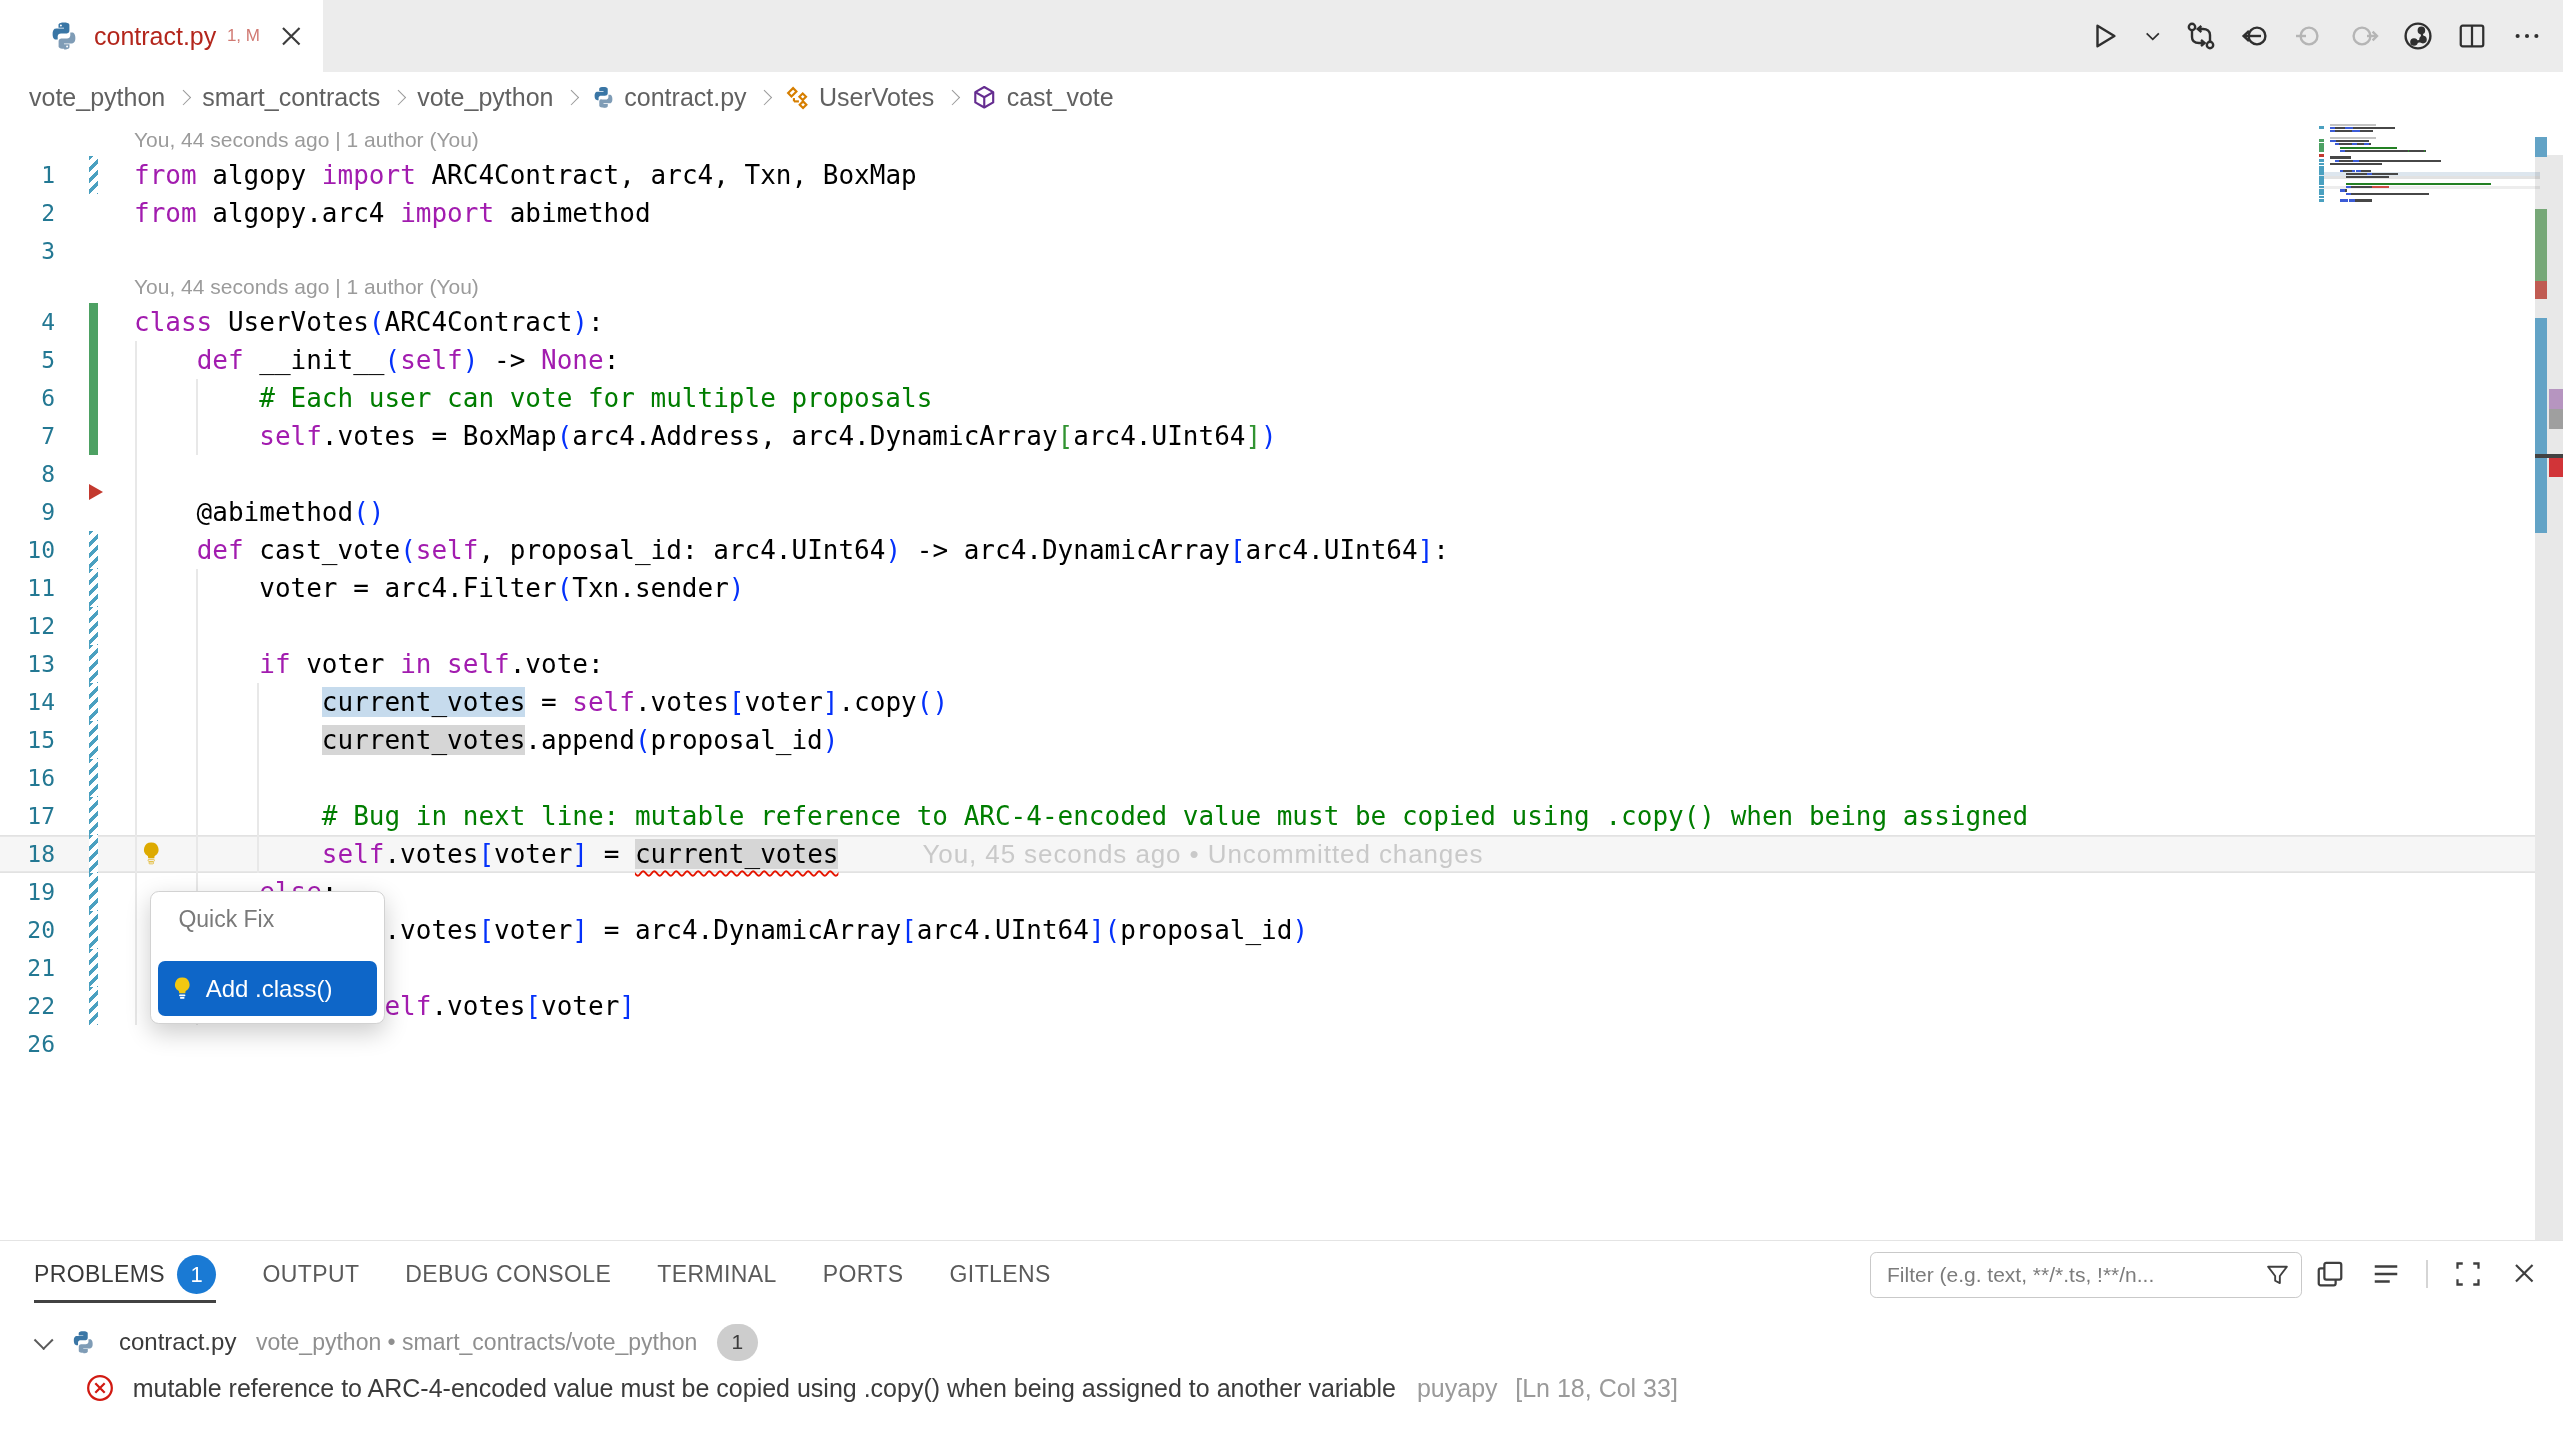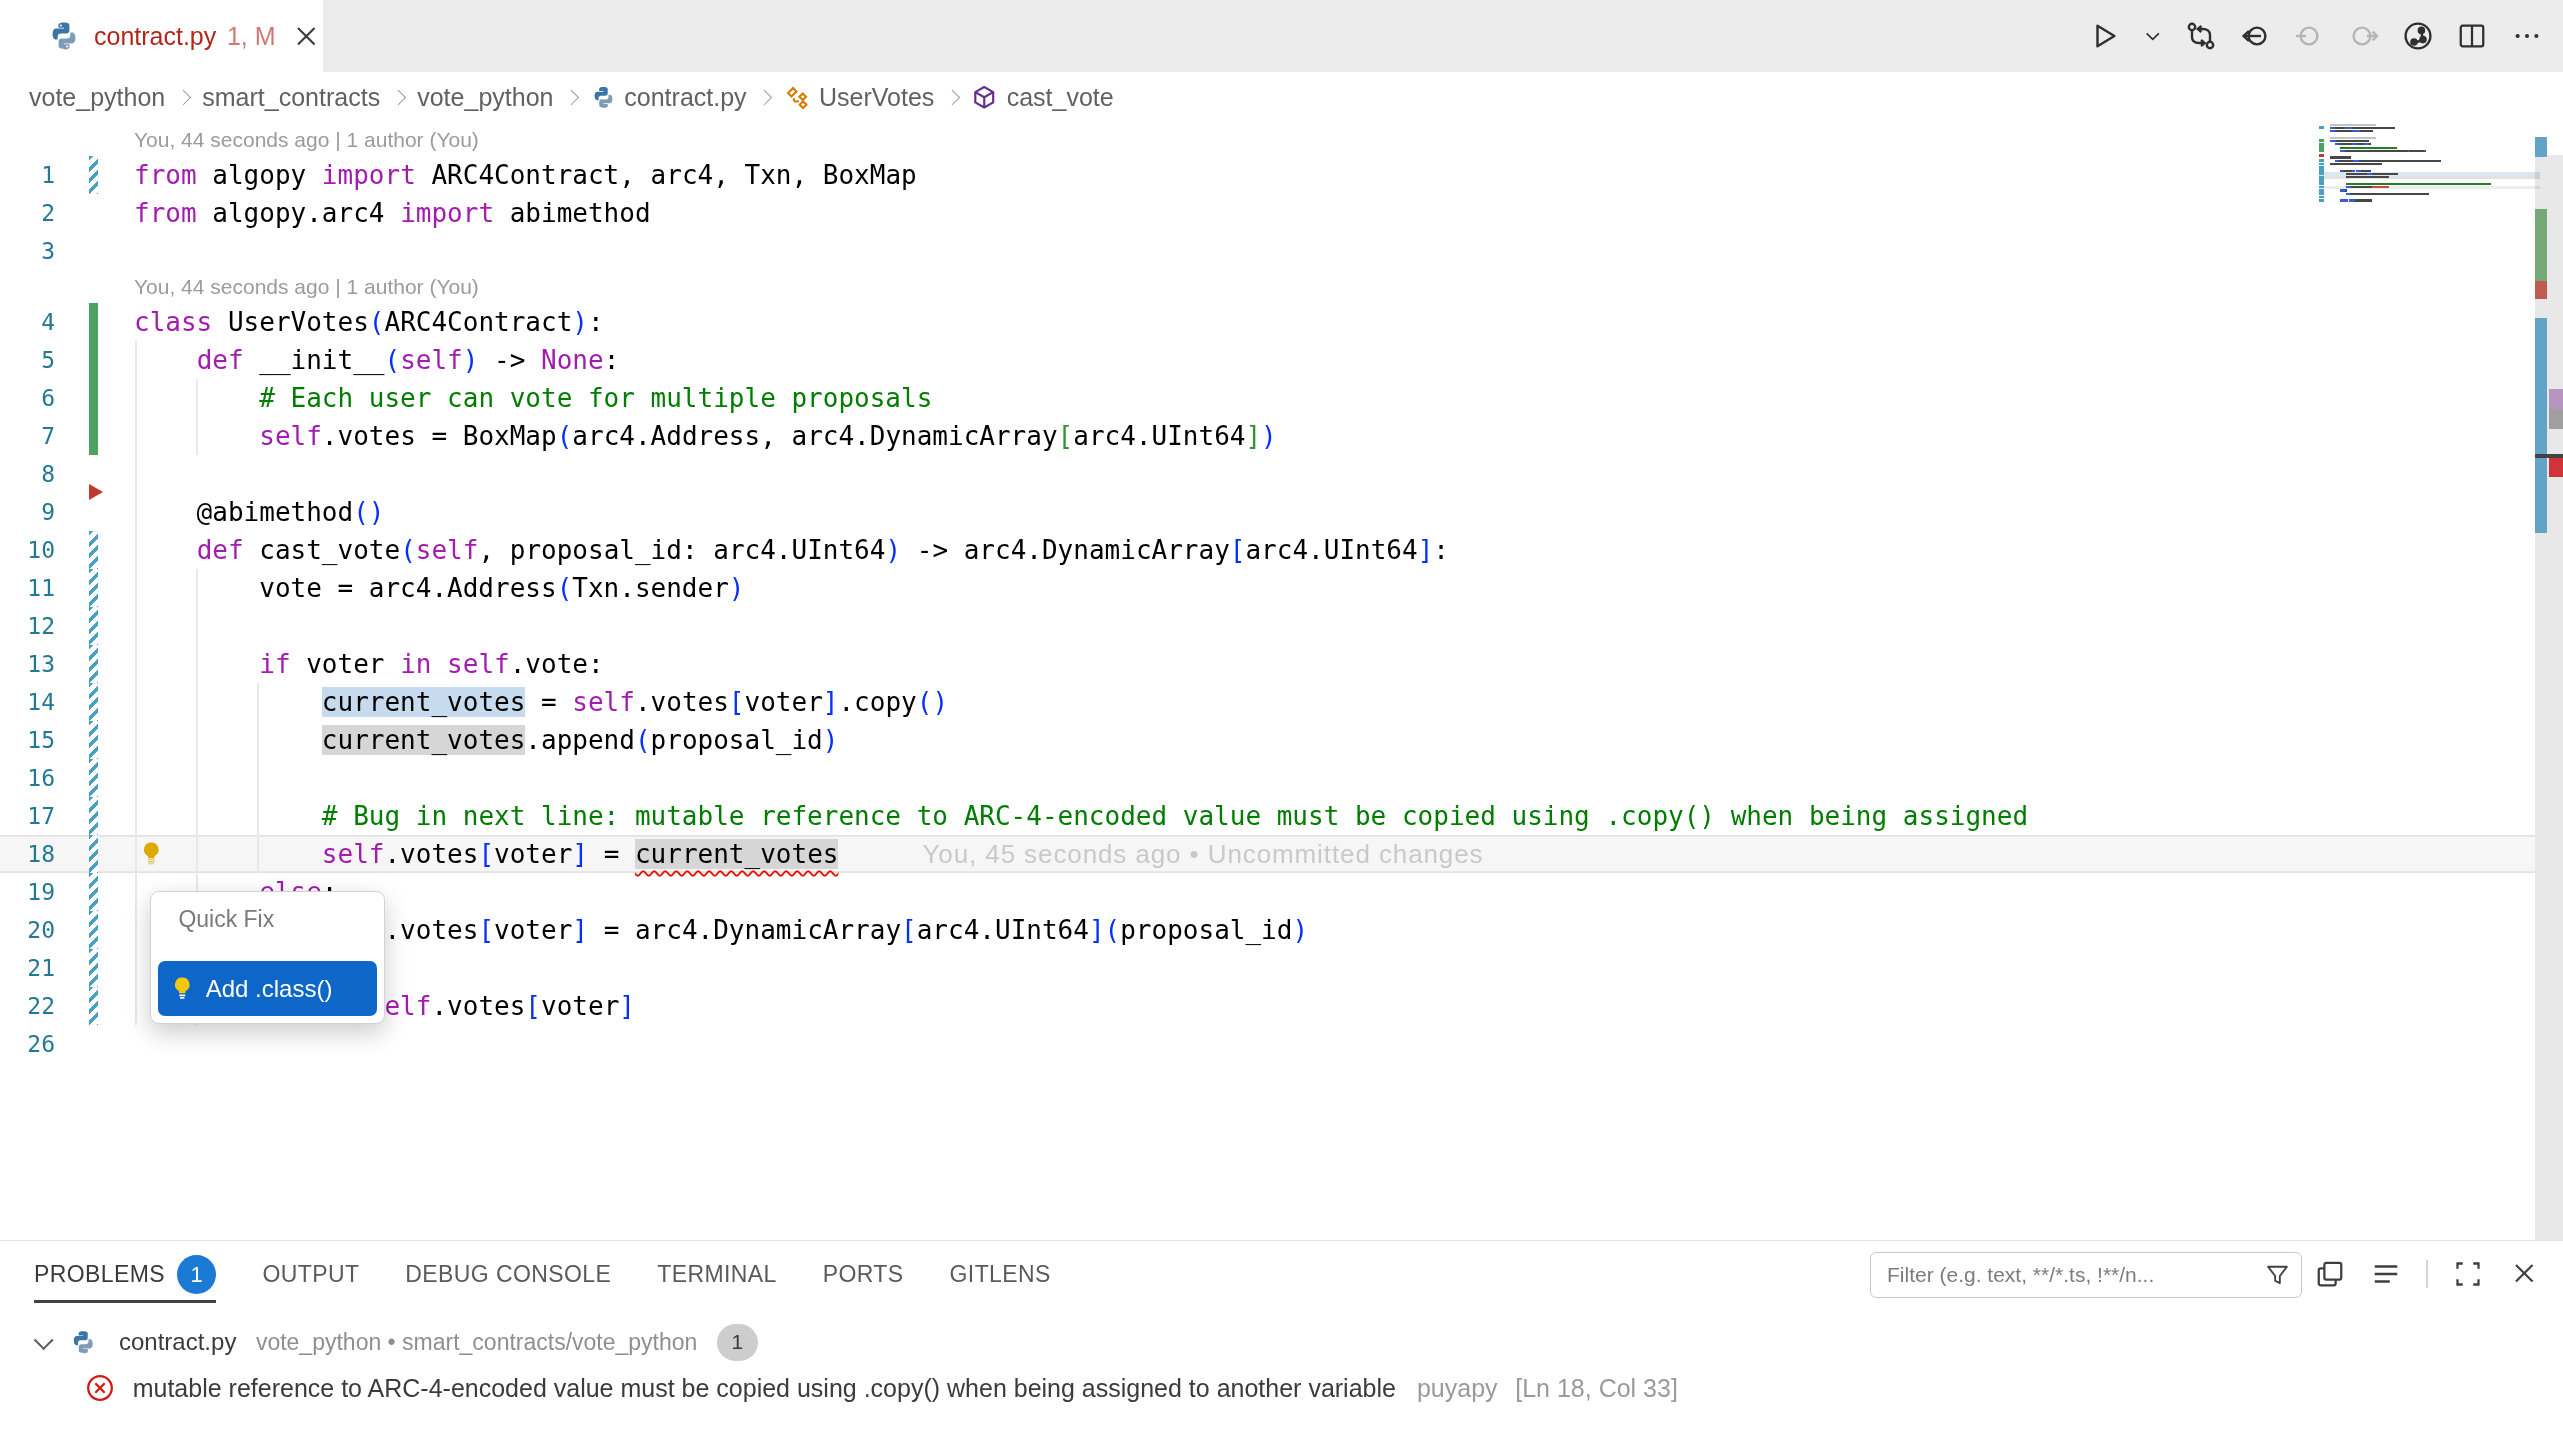--- a/index.html
+++ b/index.html
@@ -5,21 +5,21 @@
   html,body{margin:0;padding:0;background:#fff;}
   body{width:2563px;height:1452px;position:relative;overflow:hidden;
        font-family:"Liberation Sans",sans-serif;-webkit-font-smoothing:antialiased;}
 
   
   .titlebar{position:absolute;left:0;top:0;right:0;height:72px;background:#ececec;}
   .tab{position:absolute;left:0;top:0;width:323px;height:72px;background:#fff;
        display:flex;align-items:center;}
   .tab .pyicon{margin-left:48px;width:32px;height:32px;flex:0 0 auto;}
   .tab-label{margin-left:14px;font-size:25px;color:#b3261c;}
-  .tab-deco{margin-left:10.6px;font-size:25px;color:rgba(179,38,28,.62);}
+  .tab-deco{margin-left:10.6px;font-size:17px;color:rgba(179,38,28,.62);}
   .tab-close{margin-left:17.7px;width:26.5px;height:26.5px;cursor:pointer;}
   .toolbar{position:absolute;right:19.5px;top:0;height:72px;display:flex;align-items:center;gap:20.3px;}
   .tbtn{width:34px;height:34px;display:flex;align-items:center;justify-content:center;}
   .tbtn.narrow{width:21px;}
   .tbtn svg{display:block;}
 
   
   .breadcrumbs{position:absolute;top:72px;left:0;right:0;height:51px;background:#fff;
        display:flex;align-items:center;padding-left:29px;font-size:25px;color:#616161;}
   .crumb{display:flex;align-items:center;gap:8.8px;}
@@ -286,21 +286,21 @@
         <span class="ln">10</span>
         <span class="deco modified"></span>
         <span class="guide" style="left: 135px;"></span>
         <span class="codetext"><span class="t">    </span><span class="k">def</span><span class="t"> cast_vote</span><span class="b">(</span><span class="k">self</span><span class="t">, proposal_id: arc4.UInt64</span><span class="b">)</span><span class="t"> -&gt; arc4.DynamicArray</span><span class="b">[</span><span class="t">arc4.UInt64</span><span class="b">]</span><span class="t">:</span></span>
       </div>
       <div class="row line">
         <span class="ln">11</span>
         <span class="deco modified"></span>
         <span class="guide" style="left: 135px;"></span>
         <span class="guide" style="left: 196px;"></span>
-        <span class="codetext"><span class="t">        vote = arc4.Address</span><span class="b">(</span><span class="t">Txn.sender</span><span class="b">)</span></span>
+        <span class="codetext"><span class="t">        voter = arc4.Filter</span><span class="b">(</span><span class="t">Txn.sender</span><span class="b">)</span></span>
       </div>
       <div class="row line">
         <span class="ln">12</span>
         <span class="deco modified"></span>
         <span class="guide" style="left: 135px;"></span>
         <span class="guide" style="left: 196px;"></span>
         <span class="codetext"></span>
       </div>
       <div class="row line">
         <span class="ln">13</span>

